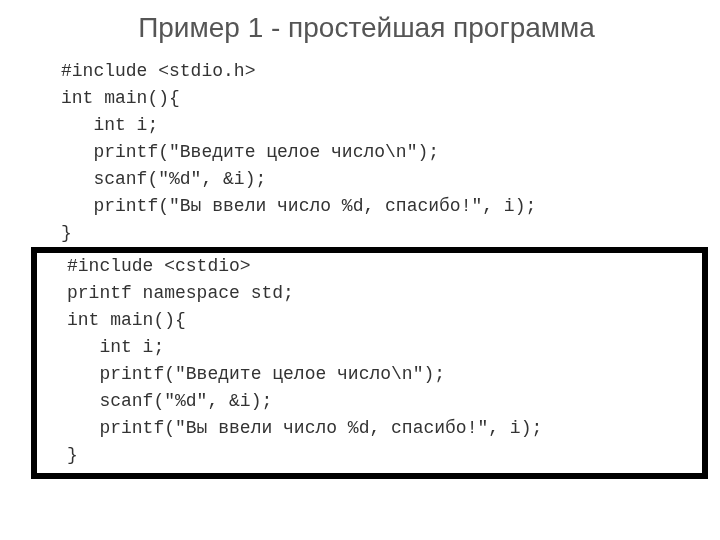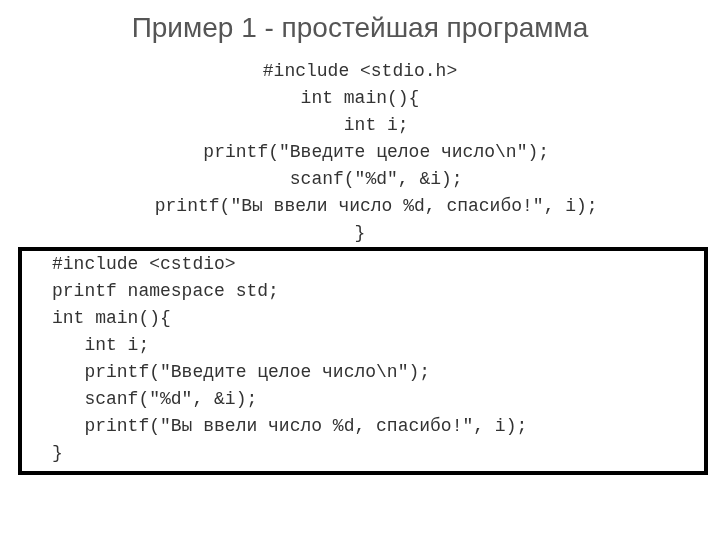--- a/index.html
+++ b/index.html
@@ -5,42 +5,41 @@
     * { margin: 0; padding: 0; box-sizing: border-box; }
     body {
       width: 720px;
       height: 540px;
       background: #fff;
       font-family: Arial, Helvetica, sans-serif;
       color: #333;
       overflow: hidden;
     }
     .slide {
-      padding: 12px 0 0 0;
+      padding: 12px 0 0 13px;
     }
     .title {
       font-size: 28px;
       font-weight: 400;
       color: #555;
       text-align: center;
       margin-bottom: 14px;
     }
     .code-section {
       padding: 0 48px;
-      text-align: center;
     }
     .code-line {
       font-family: "Courier New", Courier, monospace;
       font-size: 18px;
       line-height: 27px;
       color: #333;
       white-space: pre;
     }
     .boxed {
-      border: 4px solid #000000;
+      border: 6px solid #000000;
       margin: 0 12px 0 18px;
       padding: 0 30px 4px 30px;
     }
   </style>
 </head>
 <body>
 
 <div class="slide">
   <div class="title">Пример 1 - простейшая программа</div>
 

